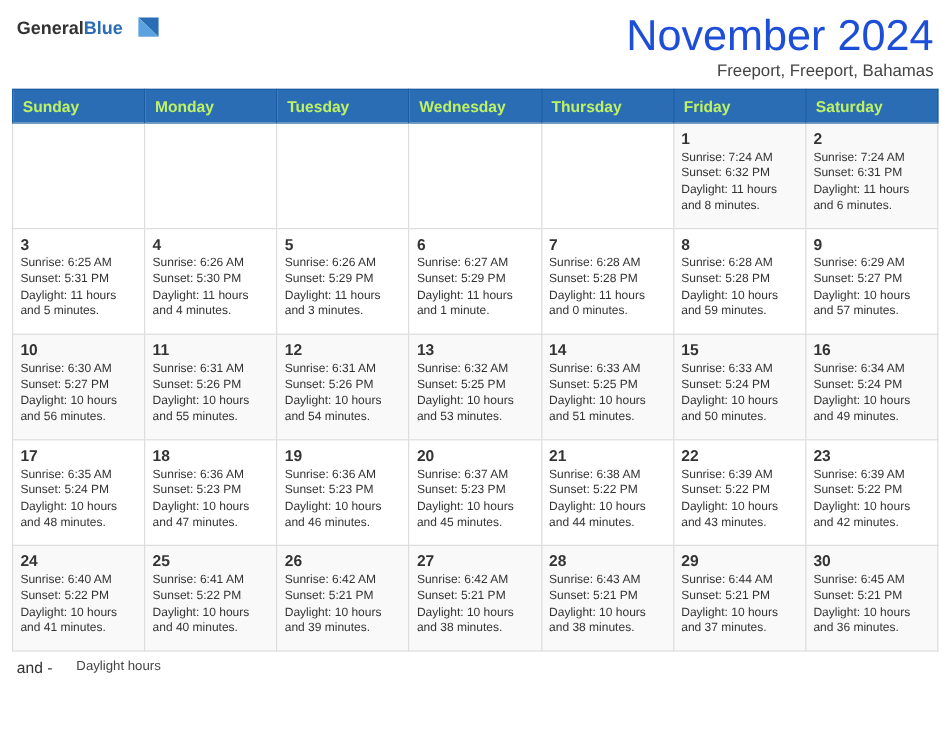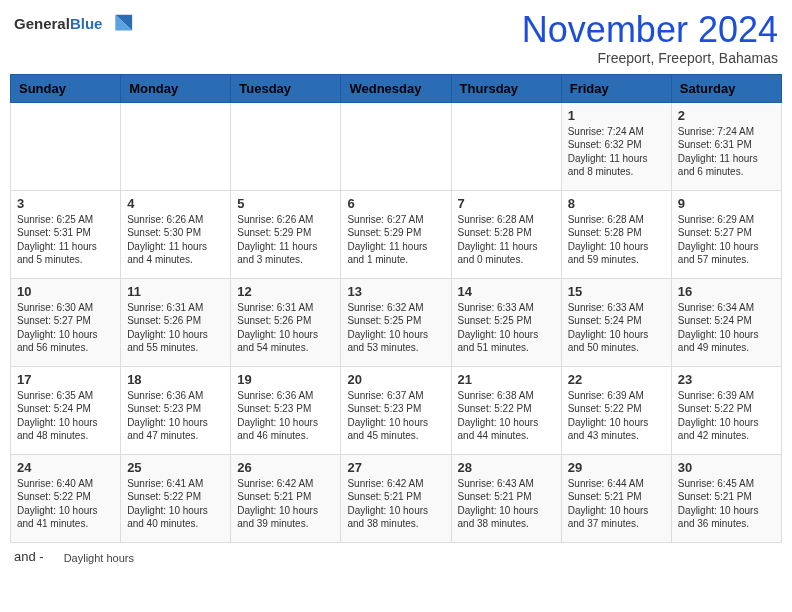--- a/index.html
+++ b/index.html
@@ -50,21 +50,21 @@
       font-size: 14px;
       color: #444;
     }
     .calendar {
       width: 100%;
       border-collapse: collapse;
       border: 1px solid #ccc;
     }
     .calendar th {
       background-color: #2a6db5;
-      color: #000000;
+      color: #bef264;
       text-align: left;
       padding: 6px 8px;
       font-size: 13px;
       border: 1px solid #1a5da0;
     }
     .calendar td {
       vertical-align: top;
       padding: 5px 6px;
       border: 1px solid #ddd;
       width: calc(100% / 7);
@@ -89,21 +89,21 @@
     .day-info {
       font-size: 10px;
       color: #333;
       line-height: 1.35;
     }
     .empty-cell {
       background: #fff !important;
     }
     .legend {
       display: flex;
-      align-items: flex-end;
+      align-items: flex-start;
       gap: 20px;
       margin-top: 6px;
       padding-left: 4px;
       font-size: 11px;
       color: #444;
     }
     .legend-item {
       display: flex;
       align-items: center;
       gap: 5px;

